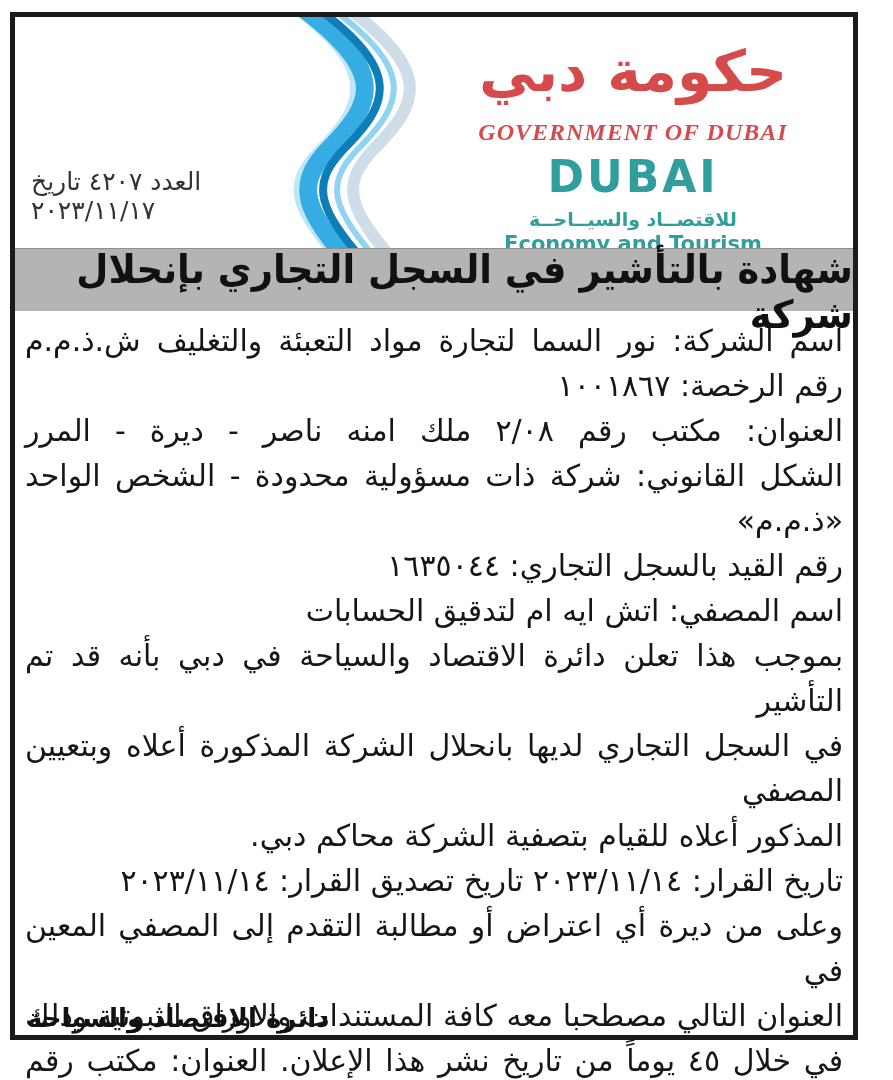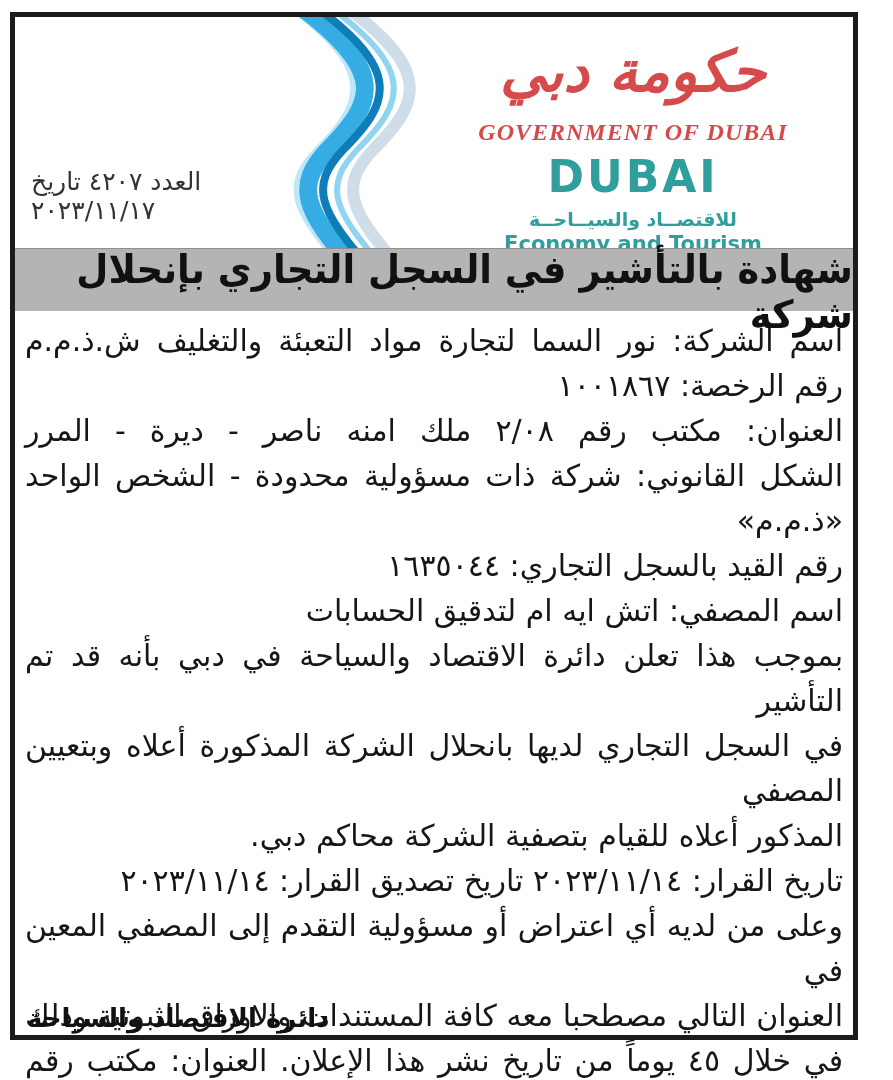--- a/index.html
+++ b/index.html
@@ -11,21 +11,21 @@
   .header{position:relative;height:231px;overflow:hidden;}
   .alwatan{position:absolute;left:28px;top:18px;width:280px;height:140px;}
   .alwatan svg{position:absolute;left:20px;top:10px;}
   .alwatan-word{position:absolute;left:10px;top:8px;width:270px;text-align:center;
     font-size:88px;font-weight:bold;color:#222;line-height:1.1;
     font-family:"DejaVu Sans",sans-serif;}
   .issue{position:absolute;left:16px;top:150px;width:290px;
     font-size:25px;color:#333;direction:rtl;text-align:left;}
   .wave{position:absolute;left:235px;top:-5px;width:190px;height:240px;}
   .gov{position:absolute;right:40px;top:8px;width:360px;text-align:center;}
-  .gov-callig{font-size:57px;line-height:92px;font-weight:bold;font-style:italic;
+  .gov-callig{font-size:57px;line-height:92px;font-weight:bold;
     direction:rtl;}
   .gov-en{font-family:"Liberation Serif",serif;font-weight:bold;font-size:24px;
     letter-spacing:1px;line-height:30px;font-style:italic;}
   .dubai-logo{font-size:44px;font-weight:bold;letter-spacing:3px;line-height:60px;
     font-family:"DejaVu Sans",sans-serif;}
   .dept-ar{font-size:19px;line-height:24px;direction:rtl;font-weight:bold;}
   .dept-en{font-size:21px;font-weight:bold;line-height:26px;}
   
   .title-bar{height:62px;background:#b4b4b4;display:flex;align-items:flex-start;
     justify-content:center;border-top:1px solid #8f8f8f;}
@@ -77,20 +77,20 @@
     <div class="ln j">اسم الشركة: نور السما لتجارة مواد التعبئة والتغليف ش.ذ.م.م</div>
     <div class="ln">رقم الرخصة: ١٠٠١٨٦٧</div>
     <div class="ln j">العنوان: مكتب رقم ٢/٠٨ ملك امنه ناصر - ديرة - المرر</div>
     <div class="ln j">الشكل القانوني: شركة ذات مسؤولية محدودة - الشخص الواحد «ذ.م.م»</div>
     <div class="ln">رقم القيد بالسجل التجاري: ١٦٣٥٠٤٤</div>
     <div class="ln">اسم المصفي: اتش ايه ام لتدقيق الحسابات</div>
     <div class="ln j">بموجب هذا تعلن دائرة الاقتصاد والسياحة في دبي بأنه قد تم التأشير</div>
     <div class="ln j">في السجل التجاري لديها بانحلال الشركة المذكورة أعلاه وبتعيين المصفي</div>
     <div class="ln">المذكور أعلاه للقيام بتصفية الشركة محاكم دبي.</div>
     <div class="ln">تاريخ القرار: ٢٠٢٣/١١/١٤ تاريخ تصديق القرار: ٢٠٢٣/١١/١٤</div>
-    <div class="ln j">وعلى من لديه أي اعتراض أو مسؤولية التقدم إلى المصفي المعين في</div>
+    <div class="ln j">وعلى من ديرة أي اعتراض أو مطالبة التقدم إلى المصفي المعين في</div>
     <div class="ln j">العنوان التالي مصطحبا معه كافة المستندات والاوراق الثبوتية وذلك</div>
     <div class="ln j">في خلال ٤٥ يوماً من تاريخ نشر هذا الإعلان. العنوان: مكتب رقم ٩١٤</div>
 
   </div>
 
   <div class="footer">دائرة الاقتصاد والسياحة</div>
 </div>
 
 </body></html>

